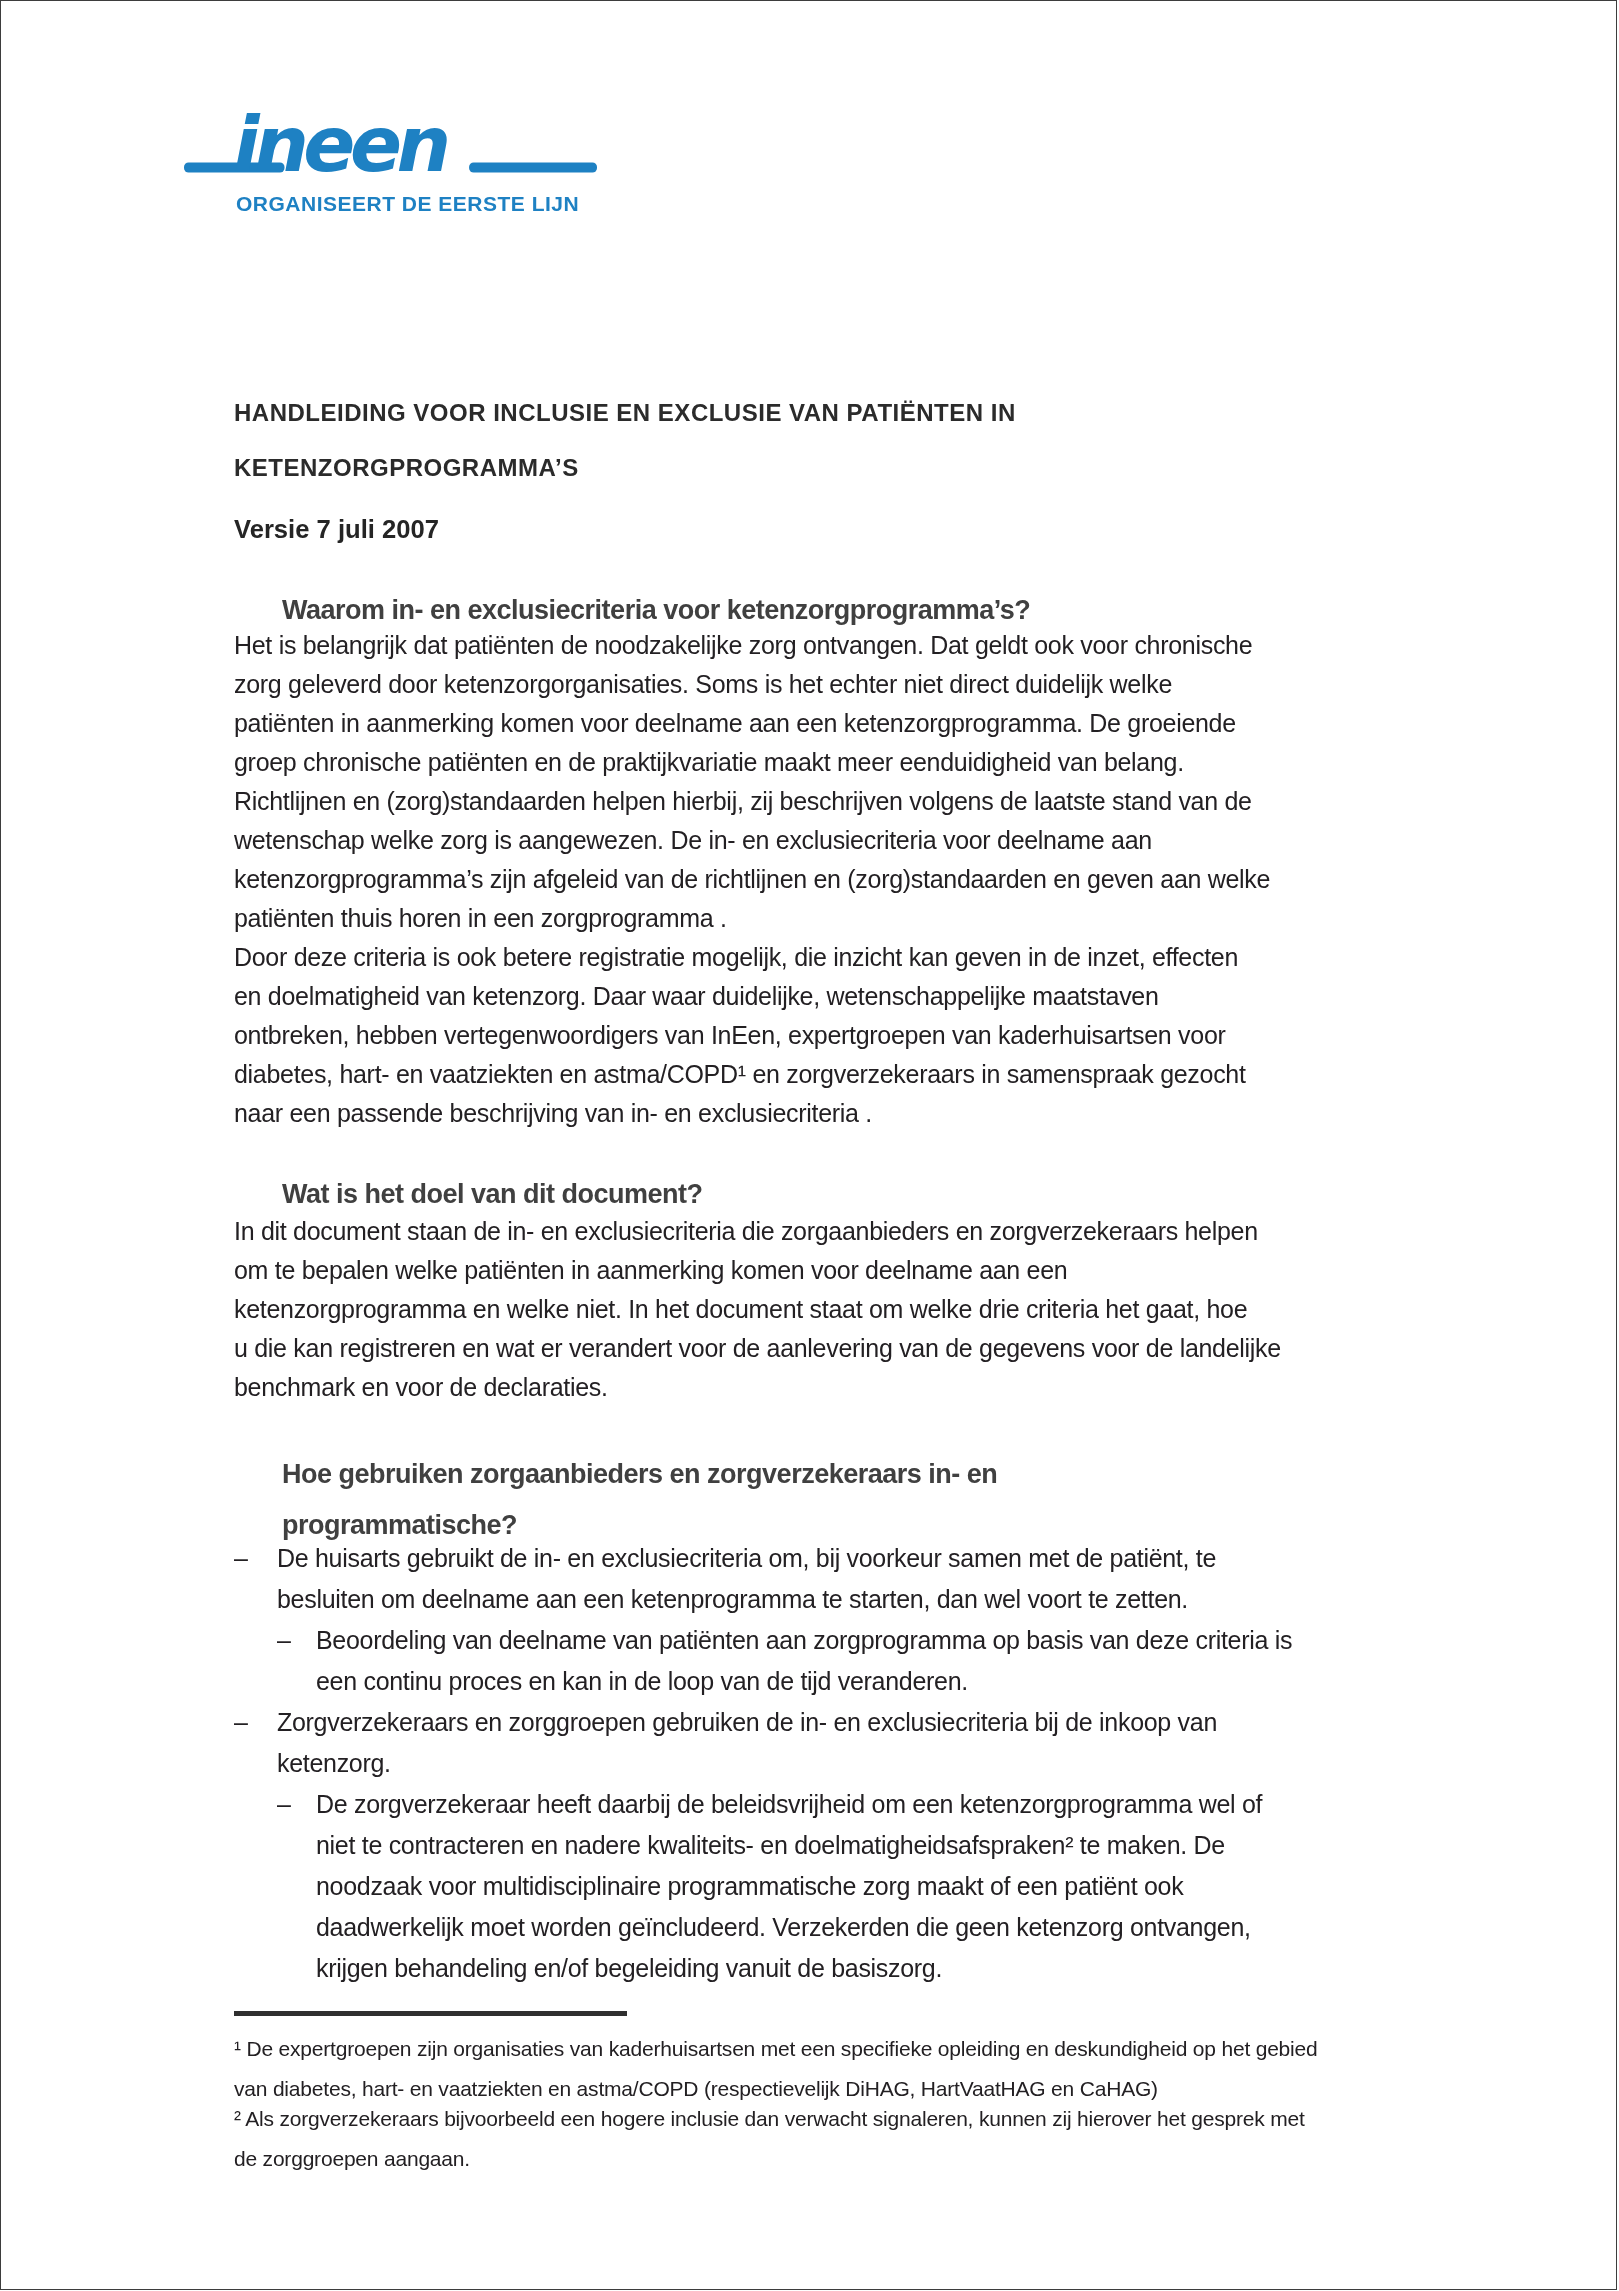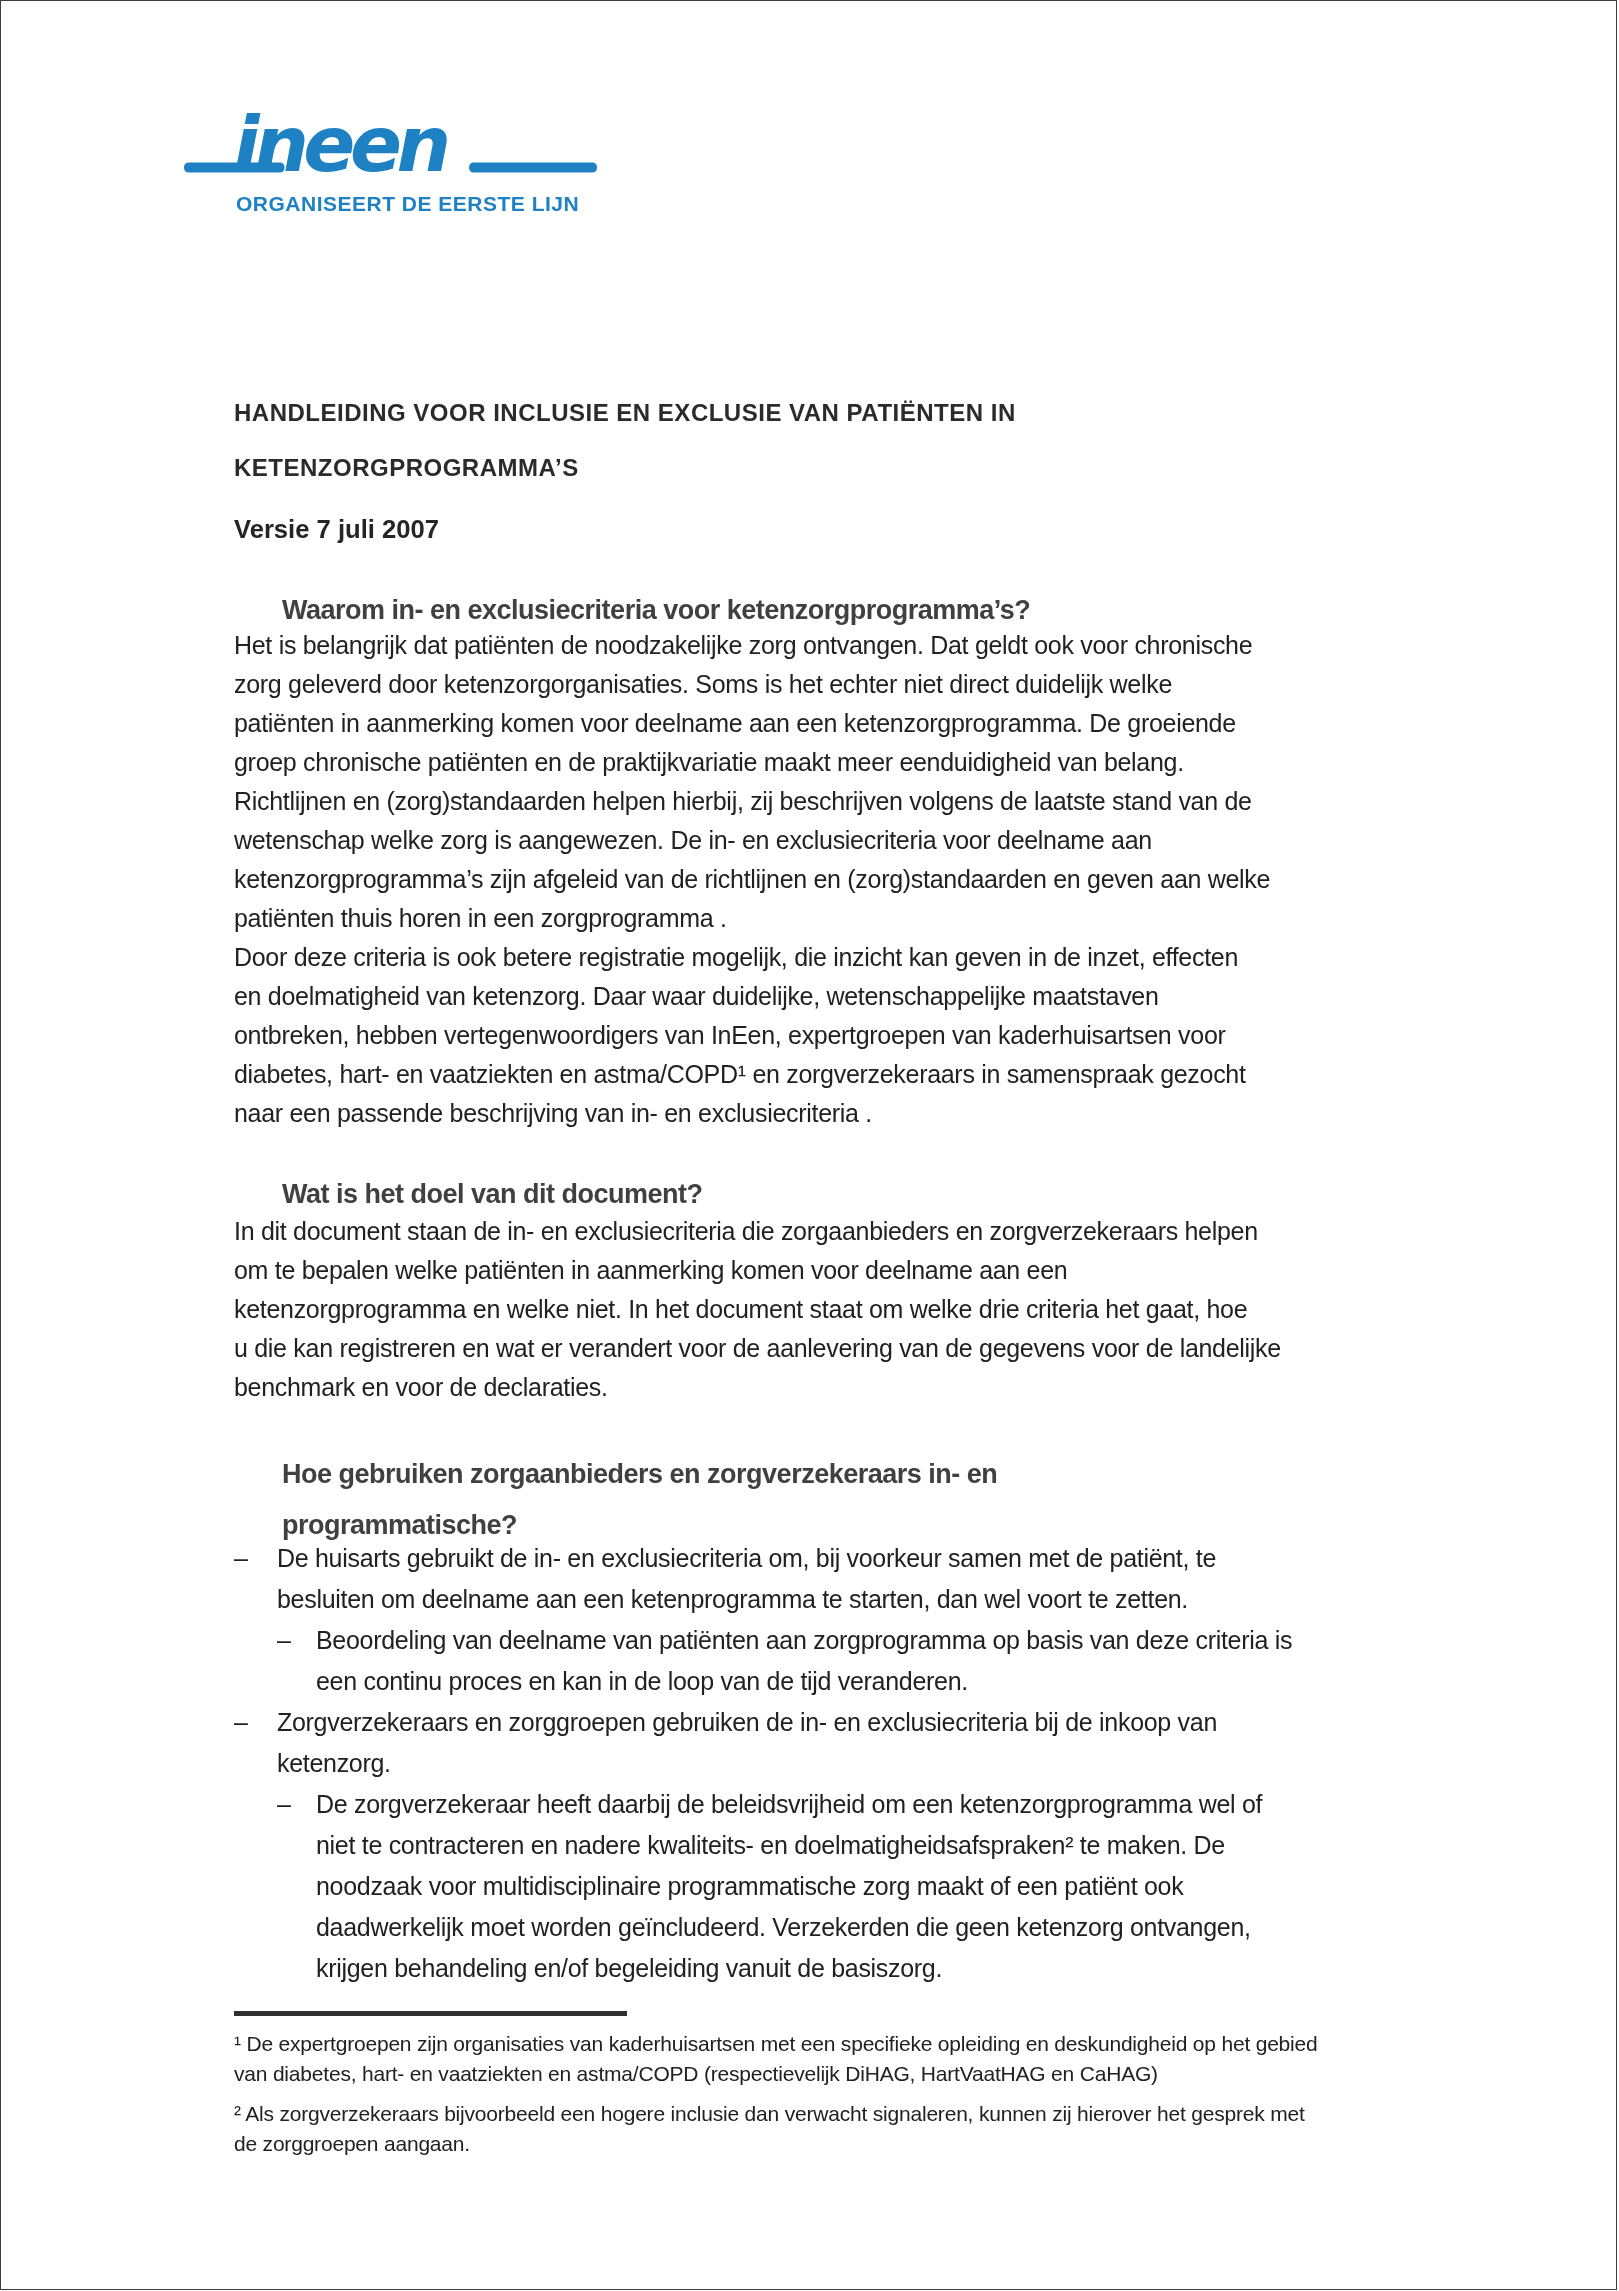--- a/index.html
+++ b/index.html
@@ -85,21 +85,21 @@
   
   .footnote-rule {
     left: 233px; top: 2010px;
     width: 393px; height: 4.6px;
     background: #2f2f2f;
   }
   .footnote {
     left: 233px;
     width: 1352px;
     font-size: 21px;
-    line-height: 30px;
+    line-height: 40px;
     letter-spacing: -0.2px;
     color: #232023;
     white-space: pre-line;
   }
   .fn1 { top: 2028px; }
   .fn2 { top: 2098px; }
 </style>
 </head>
 <body>
 

